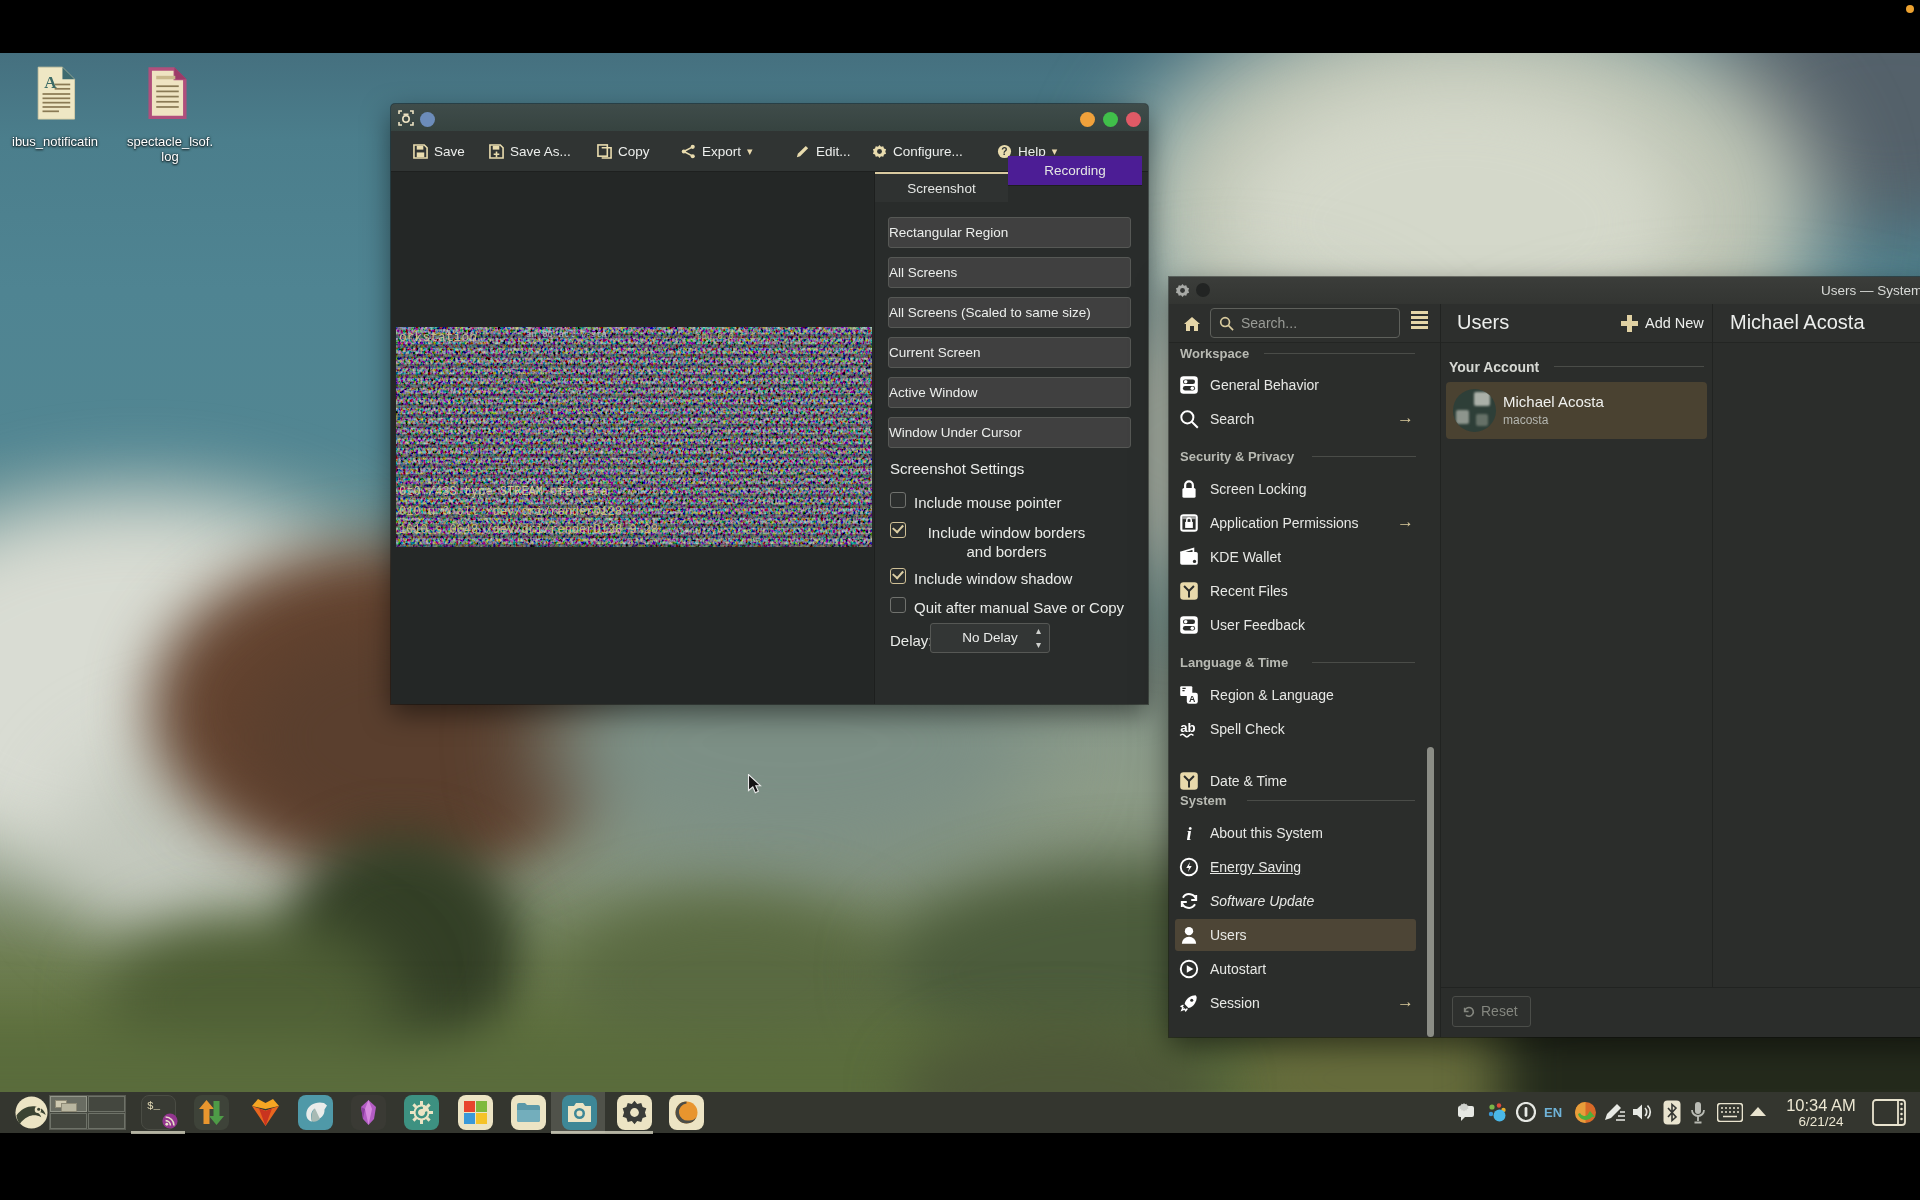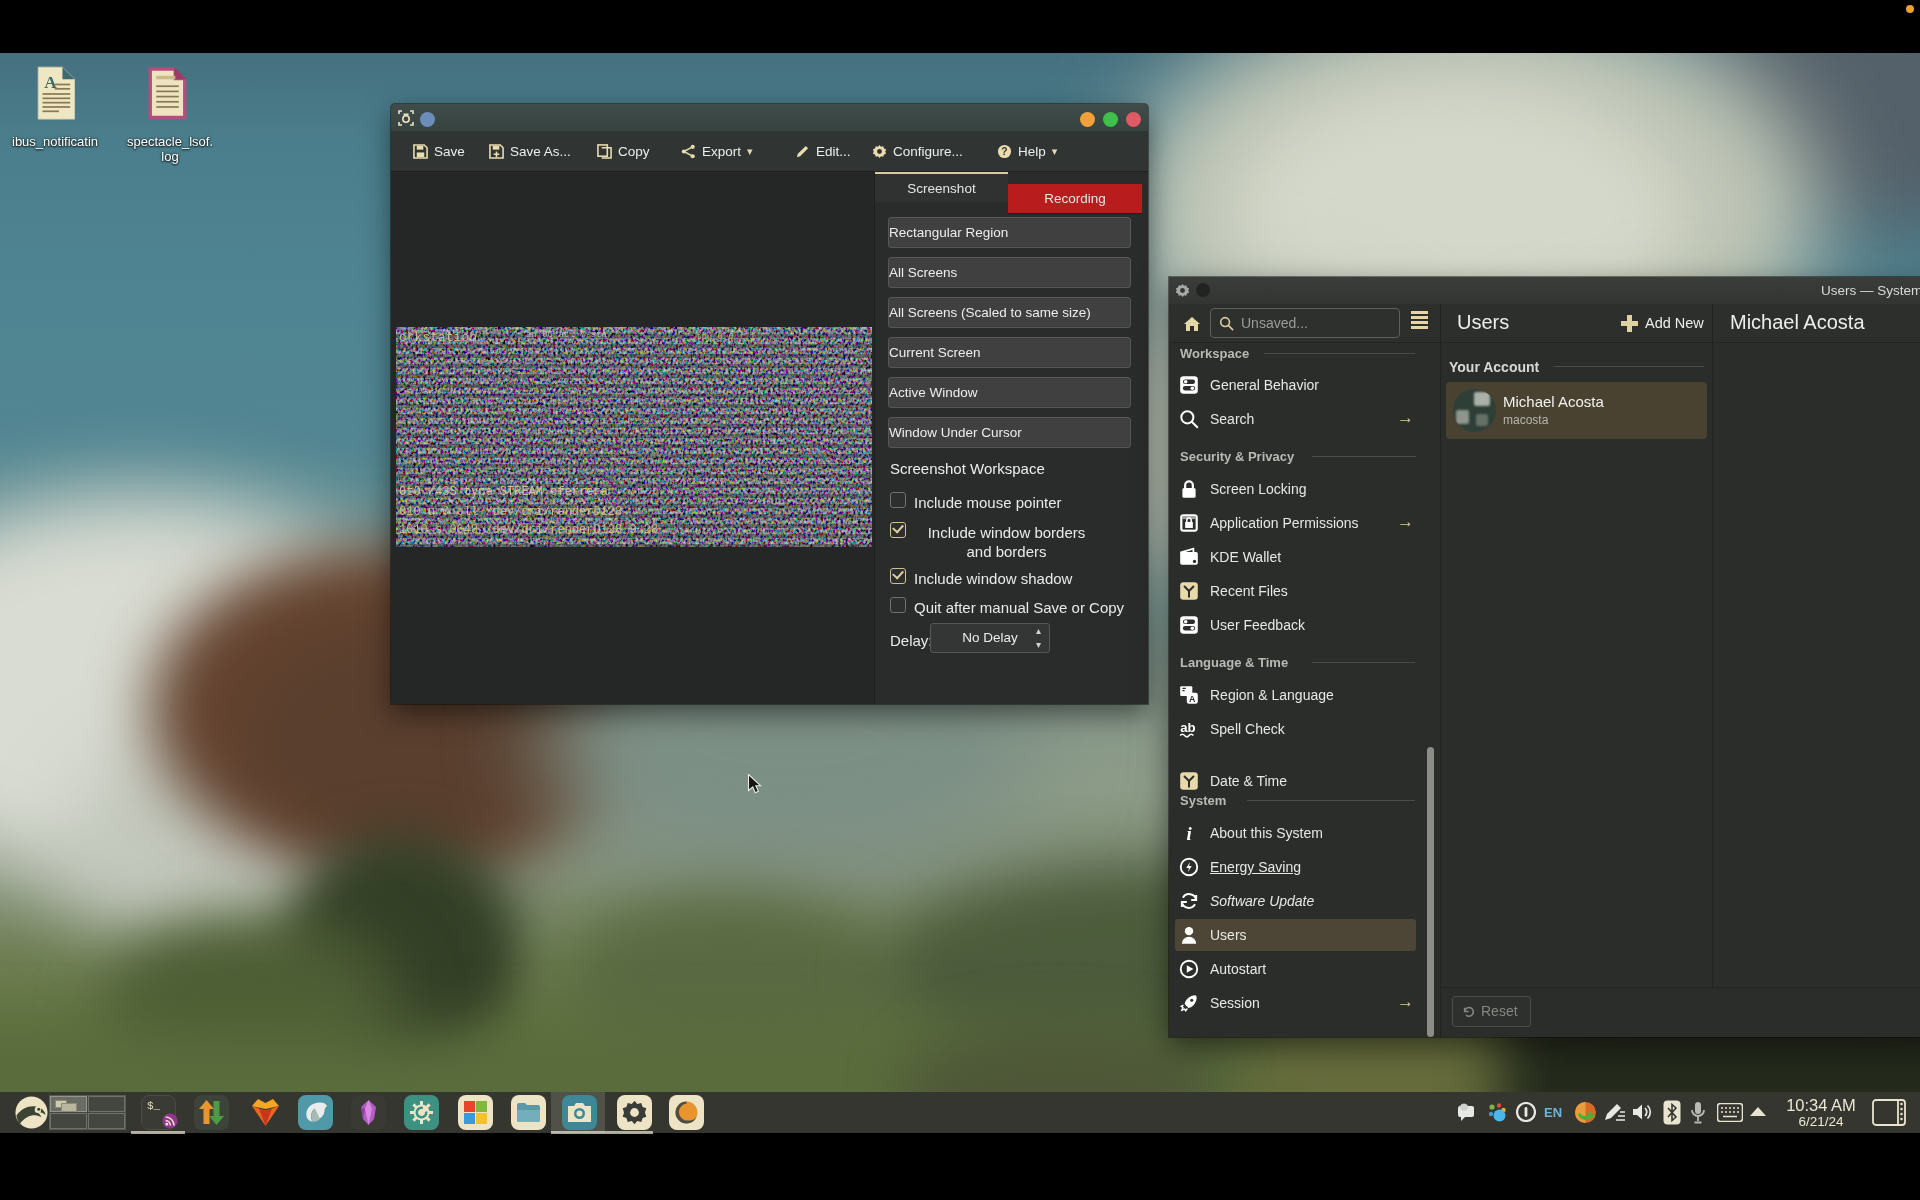--- a/index.html
+++ b/index.html
@@ -215,29 +215,29 @@
         <text x="3" y="14" font-size="13" fill="#cfc49a">orkstation</text>
         <text x="130" y="10" fill="#b8c0c8">an 06 atl 7-sta</text>
         <text x="300" y="12" fill="#c9b470">tpu 0 0 t i</text>
         <text x="3" y="168" fill="#d8cf9a" font-size="12">0t0   /43S type STREAM    oferrera</text>
         <text x="3" y="188" fill="#cfc27e" font-size="12">010  u  0  oll /dev/dri/renderD128</text>
         <text x="3" y="206" fill="#cfc27e" font-size="12">1010 s    0648 /dev/dri/renderD128 9 28</text>
       </g>
     </svg>
 
     <div class="tab" style="left:484px; top:68px; width:133px; background:#2f3231; border-top:2px solid #d9caa0;">Screenshot</div>
-    <div class="tab" style="left:617px; top:80px; width:134px; background:#b91c1c; border-bottom:1px solid #1d1f1e;">Recording</div>
+    <div class="tab" style="left:617px; top:52px; width:134px; background:#4c1d95; border-bottom:1px solid #1d1f1e;">Recording</div>
 
     <div class="sbtn" style="left:497px; top:113px;">Rectangular Region</div>
     <div class="sbtn" style="left:497px; top:153px;">All Screens</div>
     <div class="sbtn" style="left:497px; top:193px;">All Screens (Scaled to same size)</div>
     <div class="sbtn" style="left:497px; top:233px;">Current Screen</div>
     <div class="sbtn" style="left:497px; top:273px;">Active Window</div>
     <div class="sbtn" style="left:497px; top:313px;">Window Under Cursor</div>
-    <div class="abs" style="left:499px; top:356px; color:#eceeec; font-size:15px;">Screenshot Workspace</div>
+    <div class="abs" style="left:499px; top:356px; color:#eceeec; font-size:15px;">Screenshot Settings</div>
     <div class="chk" style="left:499px; top:388px;"></div>
     <div class="clabel" style="left:523px; top:390px;">Include mouse pointer</div>
     <div class="chk on" style="left:499px; top:418px;"></div>
     <div class="clabel" style="left:523px; top:419px; width:185px; line-height:19px;">Include window borders and borders</div>
     <div class="chk on" style="left:499px; top:464px;"></div>
     <div class="clabel" style="left:523px; top:466px;">Include window shadow</div>
     <div class="chk" style="left:499px; top:493px;"></div>
     <div class="clabel" style="left:523px; top:495px;">Quit after manual Save or Copy</div>
     <div class="clabel" style="left:499px; top:528px;">Delay:</div>
     <div class="abs" style="left:539px; top:519px; width:120px; height:30px; background:#333635; border:1px solid #565855; border-radius:3px; color:#eceeec; font-size:13.5px; line-height:28px; text-align:center;">No Delay
@@ -258,21 +258,21 @@
     <div class="abs" style="left:27px; top:6px; width:14px; height:14px; border-radius:50%; background:#222423;"></div>
 
     <svg class="abs" style="left:14px; top:39px;" width="18" height="16" viewBox="0 0 18 16">
         <path d="M9 1 L17 8 H15 V15 H11 V10 H7 V15 H3 V8 H1 Z" fill="#e5d6a8"></path>
       </svg>
     <div class="abs" style="left:41px; top:31px; width:190px; height:30px; background:#2e302e; border:1px solid #5e605b; border-radius:4px;">
       <svg class="abs" style="left:8px; top:7px;" width="15" height="15" viewBox="0 0 16 16">
           <circle cx="6.5" cy="6.5" r="4.7" fill="none" stroke="#d9cb9e" stroke-width="1.8"></circle>
           <path d="M10 10 L15 15" stroke="#d9cb9e" stroke-width="1.8"></path>
         </svg>
-      <span style="position:absolute; left:30px; top:6px; color:#9a9c97; font-size:14px;">Unsaved...</span>
+      <span style="position:absolute; left:30px; top:6px; color:#9a9c97; font-size:14px;">Search...</span>
     </div>
     <div class="abs" style="left:242px; top:34px; width:17px; height:3px; background:#e5d6a8; box-shadow:0 5px 0 #e5d6a8, 0 10px 0 #e5d6a8, 0 15px 0 #e5d6a8;"></div>
 
     <div class="abs" style="left:288px; top:34px; color:#eceeec; font-size:20px;">Users</div>
     <svg class="abs" style="left:451px; top:37px;" width="19" height="19" viewBox="0 0 19 19">
         <path d="M7 1 H12 V7 H18 V12 H12 V18 H7 V12 H1 V7 H7 Z" fill="#e0d1a3"></path>
       </svg>
     <div class="abs" style="left:476px; top:38px; color:#eceeec; font-size:14.5px;">Add New</div>
 
     <div class="abs" style="left:561px; top:34px; color:#eceeec; font-size:20px;">Michael Acosta</div>

